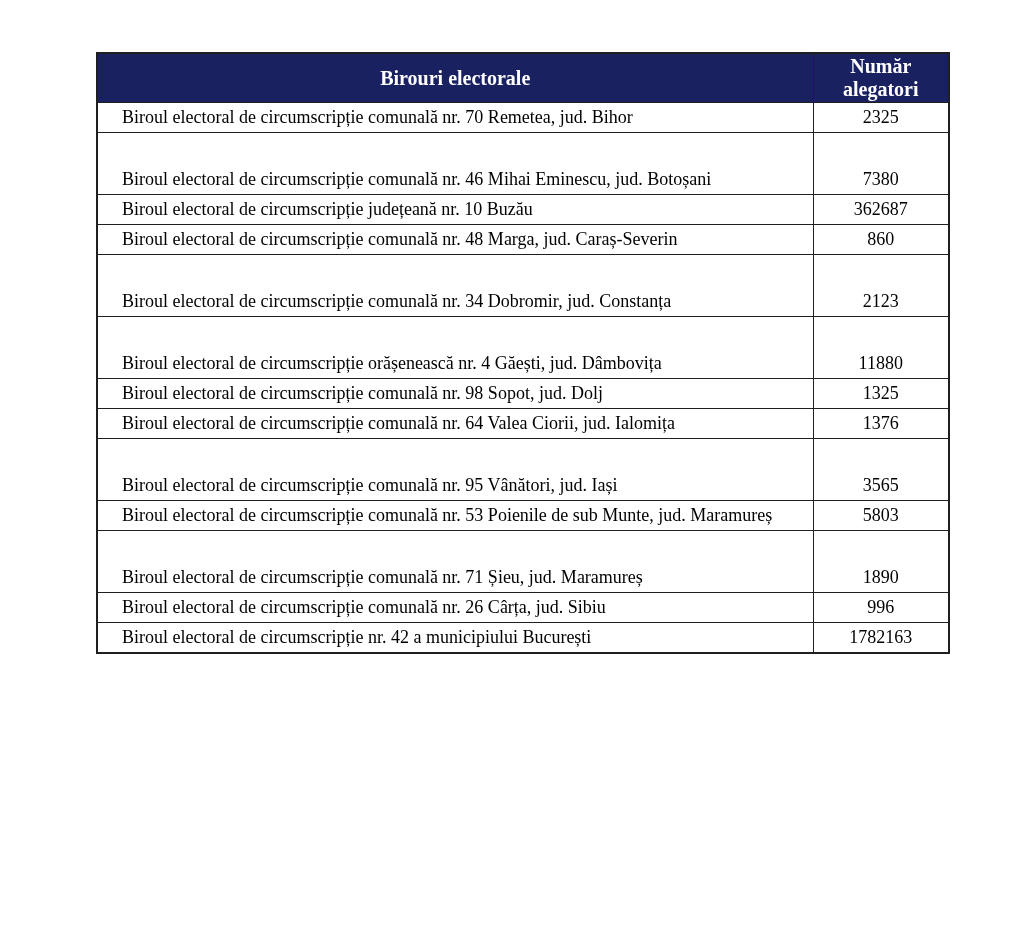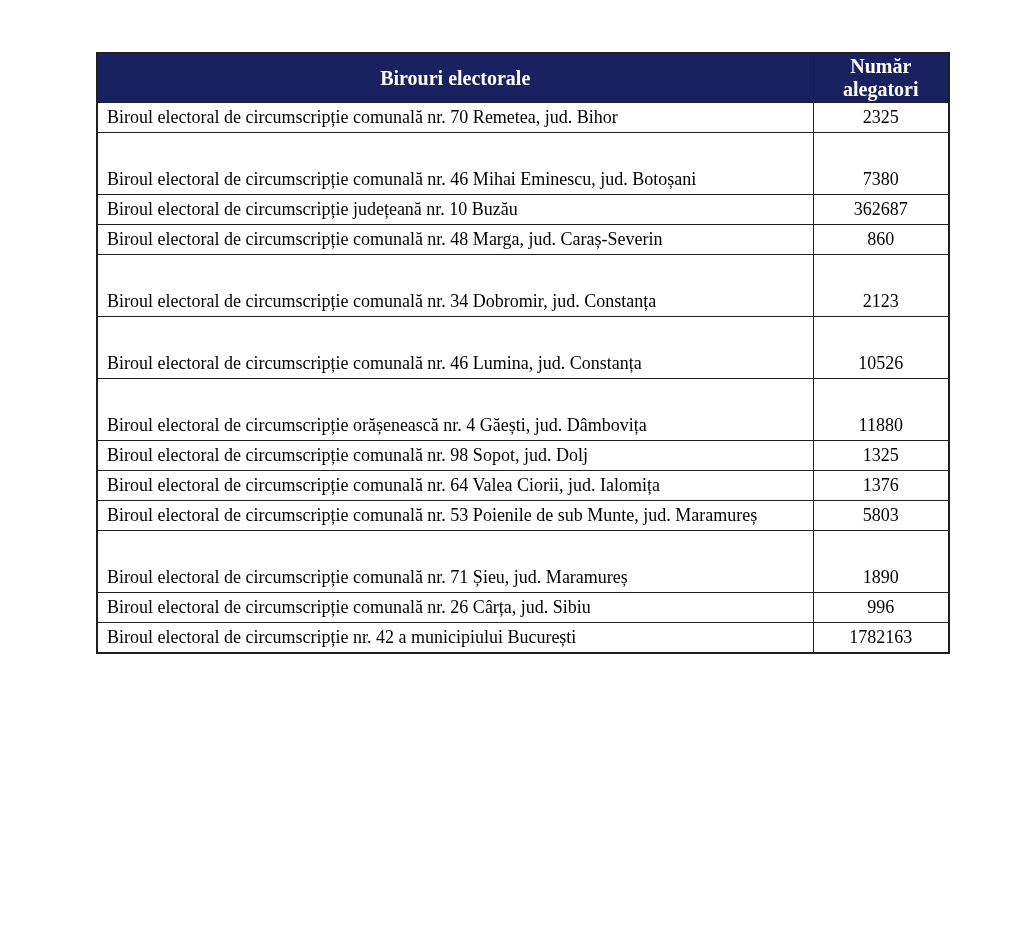--- a/index.html
+++ b/index.html
@@ -53,21 +53,21 @@
     padding: 1px 4px;
   }
   table.electoral td {
     font-size: 18px;
     line-height: 24px;
     vertical-align: bottom;
     background: #ffffff;
   }
   td.cell-name {
     text-align: left;
-    padding: 2px 6px 3px 9px;
+    padding: 2px 6px 3px 24px;
   }
   td.cell-value {
     text-align: center;
     padding: 0 2px 3px;
     margin-top: 40px;
   }
   tr.row td { height: 29px; }
   tr.row.tall td { height: 62px; }
 </style>
 </head>
@@ -103,34 +103,34 @@
           </tr>
           <tr class="row">
             <td class="cell-name">Biroul electoral de circumscripție comunală nr. 48 Marga, jud. Caraș-Severin</td>
             <td class="cell-value">860</td>
           </tr>
           <tr class="row tall">
             <td class="cell-name">Biroul electoral de circumscripție comunală nr. 34 Dobromir, jud. Constanța</td>
             <td class="cell-value">2123</td>
           </tr>
           <tr class="row tall">
-            <td class="cell-name">Biroul electoral de circumscripție comunală nr. 46 Lumina, jud. Constanța</td>
-            <td class="cell-value">10526</td>
-          </tr>
-          <tr class="row tall">
             <td class="cell-name">Biroul electoral de circumscripție orășenească nr. 4 Găești, jud. Dâmbovița</td>
             <td class="cell-value">11880</td>
           </tr>
           <tr class="row">
             <td class="cell-name">Biroul electoral de circumscripție comunală nr. 98 Sopot, jud. Dolj</td>
             <td class="cell-value">1325</td>
           </tr>
           <tr class="row">
             <td class="cell-name">Biroul electoral de circumscripție comunală nr. 64 Valea Ciorii, jud. Ialomița</td>
             <td class="cell-value">1376</td>
+          </tr>
+          <tr class="row tall">
+            <td class="cell-name">Biroul electoral de circumscripție comunală nr. 95 Vânători, jud. Iași</td>
+            <td class="cell-value">3565</td>
           </tr>
           <tr class="row">
             <td class="cell-name">Biroul electoral de circumscripție comunală nr. 53 Poienile de sub Munte, jud. Maramureș</td>
             <td class="cell-value">5803</td>
           </tr>
           <tr class="row tall">
             <td class="cell-name">Biroul electoral de circumscripție comunală nr. 71 Șieu, jud. Maramureș</td>
             <td class="cell-value">1890</td>
           </tr>
           <tr class="row">

